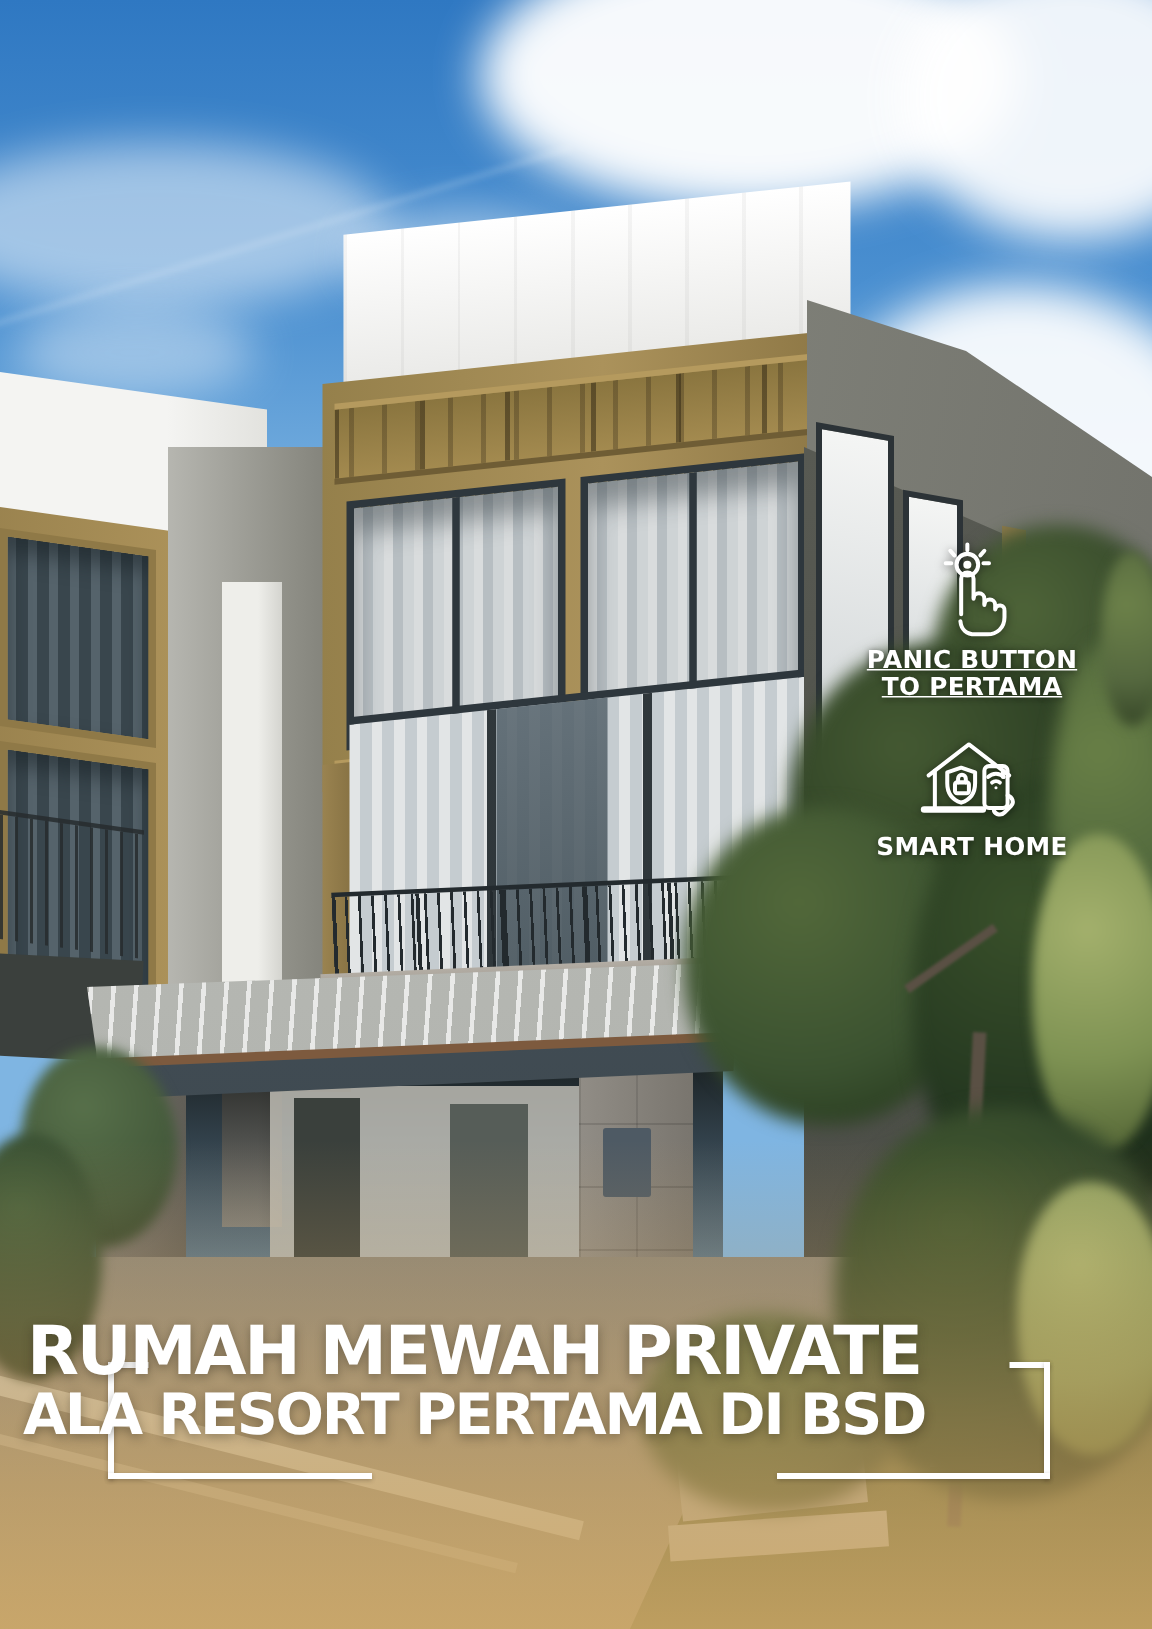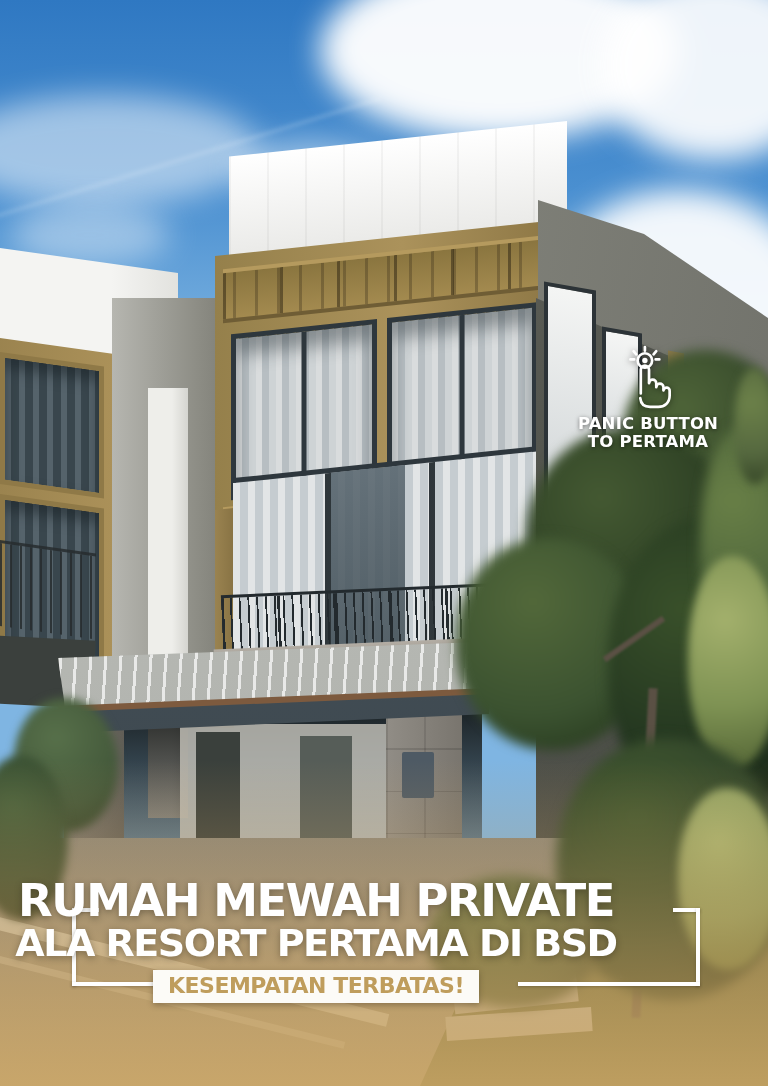--- a/index.html
+++ b/index.html
@@ -179,21 +179,21 @@
   .pdiv{width:3px;height:54px;background:#f2e9b5;margin:0 9px 0 7px;flex:0 0 auto;}
   .prow{display:flex;align-items:flex-end;}
   .punit{display:flex;flex-direction:column;margin-left:5px;padding-bottom:3px;}
   .punit-top{font-size:14px;font-weight:bold;letter-spacing:.5px;line-height:1.05;}
   .punit-per{font-size:12px;font-style:italic;line-height:1.1;}
 
   
   .features{left:552px;top:0;width:192px;height:760px;color:#fff;}
   .feature{left:0;width:192px;display:flex;flex-direction:column;align-items:center;text-align:center;}
   .feature *{position:static;}
-  .f1{top:345px;} .f2{top:486px;} .f3{top:616px;}
+  .f1{top:361px;text-decoration:underline;} .f2{top:486px;} .f3{top:616px;}
   .ficon{width:66px;height:66px;filter:drop-shadow(0 1px 3px rgba(0,0,0,.5));}
   .f2 .ficon{width:80px;}
   .flabel{font-size:16.5px;font-weight:bold;line-height:1.1;letter-spacing:.2px;
     text-shadow:0 1px 4px rgba(0,0,0,.5);margin-top:4px;}
 
   
   .fr{background:#fff;box-shadow:0 1px 3px rgba(50,40,25,.3);}
   .fr-tl{left:72px;top:908px;width:27px;height:4px;}
   .fr-tr{left:673px;top:908px;width:27px;height:4px;}
   .fr-l{left:72px;top:908px;width:4px;height:78px;}
@@ -319,30 +319,49 @@
         <path d="M33 37 a3.5 3.5 0 0 1 7 0 v3"></path>
         <path d="M40 41 a3.5 3.5 0 0 1 7 0 v2"></path>
         <path d="M47 44 a3 3 0 0 1 6 .8 v4.2 c0 7-5 11-11 11 h-8 c-5.5 0-9-3-9.5-8.5"></path>
       </svg>
       <div class="flabel">
         <div>PANIC BUTTON</div>
         <div>TO PERTAMA</div>
       </div>
     </div>
 
+    <div class="feature f2">
+      <svg class="ficon" viewBox="0 0 76 64" fill="none" stroke="#ffffff" stroke-width="2.6" stroke-linecap="round" stroke-linejoin="round">
+        <path d="M10 30 L36 10 L62 30"></path>
+        <path d="M14 27 V52 H42"></path>
+        <path d="M58 27 v4"></path>
+        <path d="M7 52 h38" stroke-width="4.2"></path>
+        <path d="M22 28 l9-3 9 3 v7 c0 7.5-4.2 11-9 12.6 C26.2 46 22 42.5 22 35 z"></path>
+        <rect x="27" y="34.5" width="9" height="7" rx="1.4"></rect>
+        <path d="M29 34.5 v-2.4 a2.5 2.5 0 0 1 5 0 v2.4"></path>
+        <rect x="46" y="24" width="15" height="27" rx="3"></rect>
+        <path d="M48.5 31 a7 7 0 0 1 10 0"></path>
+        <path d="M51 34.6 a4 4 0 0 1 5 0"></path>
+        <circle cx="53.5" cy="38" r="1" fill="#ffffff" stroke="none"></circle>
+        <path d="M61 43 c3.4 1.2 4.4 4.6 2.2 6.8 L59 54 c-2.2 2.2-5.6 1.4-6.8-1"></path>
+      </svg>
+      <div class="flabel">
+        <div>SMART HOME</div>
+        <div></div>
+      </div>
+    </div>
 
 
   </div>
 
   <div class="fr fr-tl"></div>
   <div class="fr fr-tr"></div>
   <div class="fr fr-l"></div>
   <div class="fr fr-r"></div>
   <div class="fr fr-bl"></div>
   <div class="fr fr-br"></div>
 
   <div class="titles">
     <h1 class="t1">RUMAH MEWAH PRIVATE</h1>
     <h2 class="t2">ALA RESORT PERTAMA DI BSD</h2>
-    <div><span class="cta">KESEMPATAN TERBATAS!</span></div>
   </div>
 
 </div>
 
 </body></html>

